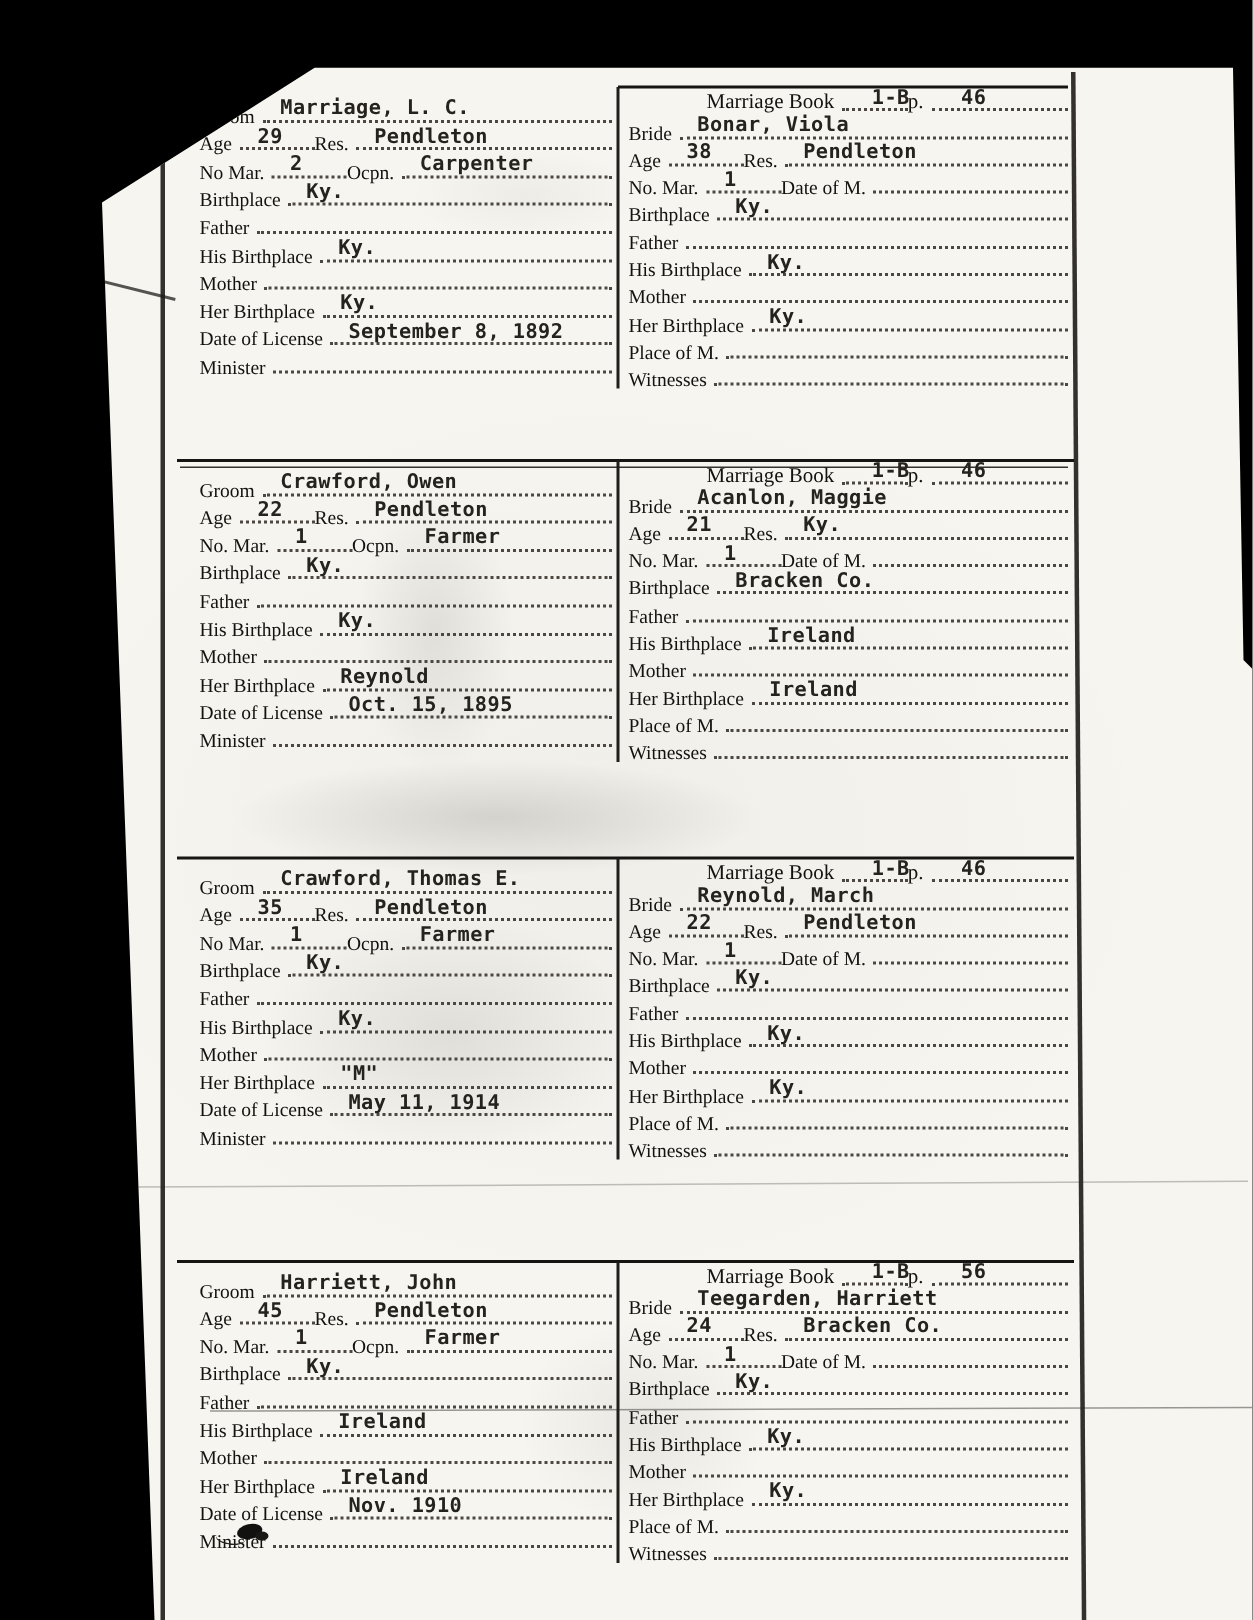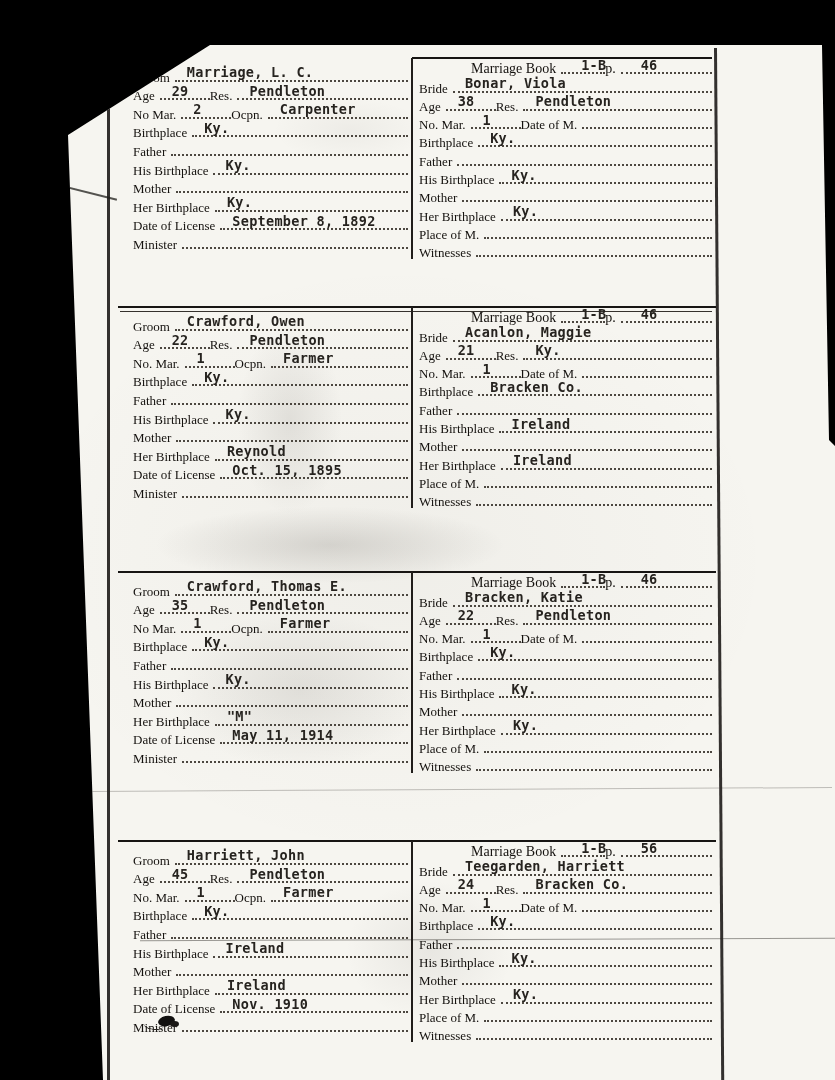--- a/index.html
+++ b/index.html
@@ -459,21 +459,21 @@
               <span class="val">1-B</span>
             </div>
             <span class="lbl">p.</span>
             <div class="fill">
               <span class="val">46</span>
             </div>
           </div>
           <div class="row">
             <span class="lbl">Bride</span>
             <div class="fill">
-              <span class="val">Bracken, Katie</span>
+              <span class="val">Reynold, March</span>
             </div>
           </div>
           <div class="row">
             <span class="lbl">Age</span>
             <div class="fill narrow">
               <span class="val">22</span>
             </div>
             <span class="lbl">Res.</span>
             <div class="fill">
               <span class="val">Pendleton</span>

